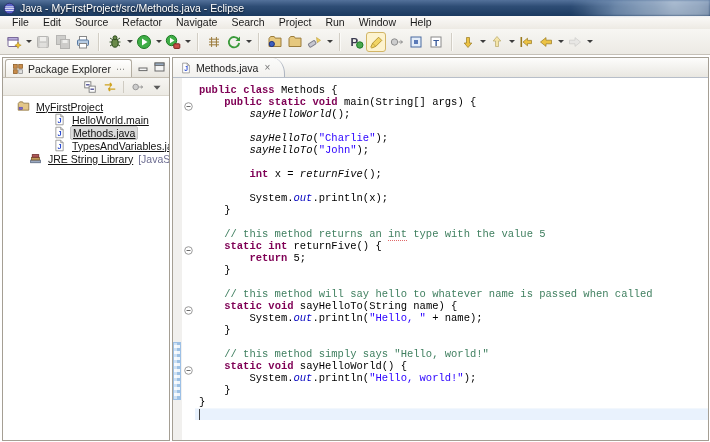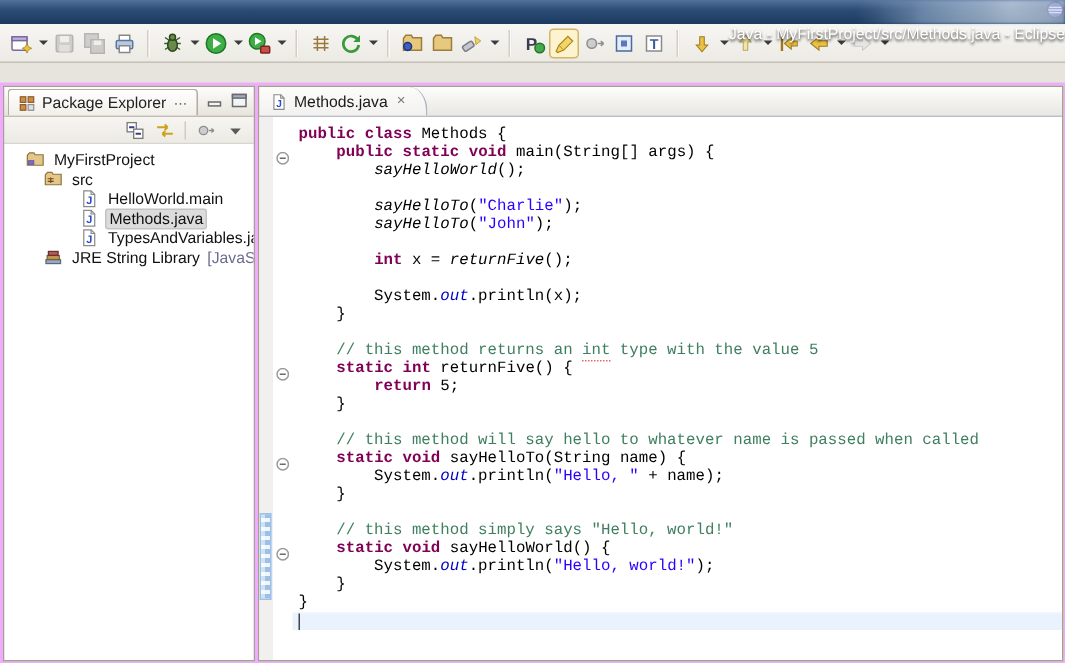--- a/index.html
+++ b/index.html
@@ -1,22 +1,22 @@
 <!DOCTYPE html>
 <html><head>
 <meta charset="utf-8">
 <style>
   html,body{margin:0;padding:0;background:#555;}
   .window{position:relative;width:710px;height:442px;overflow:hidden;
     font-family:"Liberation Sans",sans-serif;background:#e7e4de;
     -webkit-font-smoothing:antialiased;}
   
-  .titlebar{height:16px;display:flex;align-items:flex-end;gap:4px;padding-left:21px;
+  .titlebar{height:16px;display:flex;align-items:center;gap:4px;padding-left:3px;
     background:linear-gradient(180deg,#53719a 0%,#2e4d75 40%,#1b3a60 100%);
-    color:#fff;font-size:10.5px;position:relative;flex-direction:column;}
+    color:#fff;font-size:10.5px;position:relative;}
   .titlebar::after{content:'';position:absolute;right:0;top:0;width:240px;height:100%;
     background:
       radial-gradient(circle at 85% 25%,rgba(210,222,235,.6),transparent 32%),
       radial-gradient(circle at 60% 75%,rgba(150,175,205,.45),transparent 30%),
       radial-gradient(circle at 72% 40%,rgba(110,140,175,.5),transparent 34%),
       radial-gradient(circle at 95% 65%,rgba(185,200,220,.5),transparent 38%);
     filter:blur(1px);}
   .titlebar .title{text-shadow:0 1px 2px rgba(0,0,0,.8);white-space:nowrap;}
   .app-icon{width:13px;height:13px;display:inline-flex;}
   
@@ -30,21 +30,21 @@
   .tsep{width:1px;height:18px;background:#d2cec5;border-right:1px solid #fbfaf7;margin:0 3px;}
   .tbtn{width:20px;height:20px;display:flex;align-items:center;justify-content:center;
     border:1px solid transparent;border-radius:3px;box-sizing:border-box;}
   .tbtn.disabled{filter:grayscale(1) opacity(.45);}
   .tbtn.pressed{background:#fdf3cf;border-color:#d2b566;}
   .tbtn svg{width:16px;height:16px;}
   .ddarrow{width:9px;height:20px;display:flex;align-items:center;justify-content:center;}
   .ddarrow::after{content:'';width:0;height:0;border-left:3px solid transparent;
     border-right:3px solid transparent;border-top:3px solid #3c3c3c;}
   
-  .workbench{position:absolute;top:55px;left:0;right:0;bottom:0;background:#f0abfc;padding-left:36px;}
+  .workbench{position:absolute;top:55px;left:0;right:0;bottom:0;background:#ffffff;padding-left:36px;}
   .panel{position:absolute;background:#fff;border:1px solid #a59f94;box-sizing:border-box;
     display:flex;flex-direction:column;}
   #pkgPanel{left:2px;top:2px;width:168px;bottom:1px;}
   #editorPanel{left:172px;top:2px;right:1px;bottom:1px;}
   
   .view-header{height:19px;display:flex;align-items:flex-end;
     background:linear-gradient(#fdfdfc,#e7e4dd);border-bottom:1px solid #c2bcb1;position:relative;}
   .view-tab{display:flex;align-items:center;gap:4px;height:17px;margin-left:2px;padding:0 6px;
     background:linear-gradient(#ffffff,#f1efe9);border:1px solid #b3ada1;border-bottom:none;
     border-radius:3px 3px 0 0;font-size:10.5px;color:#222;white-space:nowrap;}
@@ -56,21 +56,21 @@
   .view-toolbar{height:17px;display:flex;align-items:center;justify-content:flex-end;gap:2px;
     padding-right:3px;background:linear-gradient(#f6f5f2,#eceae4);border-bottom:1px solid #dad6cd;}
   .vbtn{width:18px;height:16px;display:flex;align-items:center;justify-content:center;}
   .vbtn svg{width:14px;height:14px;}
   .vsep{width:1px;height:12px;background:#cfcbc2;margin:0 2px;}
   
   .tree{flex:1;background:#fff;font-size:10.5px;color:#111;padding-top:4px;overflow:hidden;}
   .tree-row{height:13px;display:flex;align-items:center;white-space:nowrap;}
   .tree-row .ticon{width:14px;height:13px;display:inline-flex;align-items:center;margin-right:3px;flex:none;}
   .tree-row .ticon svg{width:13px;height:13px;}
-  .tree-label{padding:0 2px;line-height:12px;}
+  .tree-label{padding:0 2px;line-height:12px;text-decoration:underline;}
   .tree-row.selected .tree-label{background:#dcdcdc;border:1px solid #c3c3c3;border-radius:2px;padding:0 2px;}
   .tree-decoration{color:#6d6d91;margin-left:3px;}
   
   .etab-bar{height:19px;background:linear-gradient(#fdfdfc,#e9e7e1);
     border-bottom:1px solid #b7bec9;display:flex;}
   .etab{display:flex;align-items:center;gap:4px;padding:0 14px 0 7px;height:19px;
     background:linear-gradient(#fcfcfb,#f2f1ee);border-right:1px solid #adb4c0;
     border-top-right-radius:12px 16px;font-size:10.5px;color:#1a1a1a;box-sizing:border-box;}
   .etab svg{width:12px;height:12px;}
   .etab .xmark{font-size:10px;color:#777;margin-left:2px;line-height:10px;}
@@ -106,20 +106,32 @@
   <div class="titlebar">
     <span class="app-icon">
         <svg viewBox="0 0 16 16">
           <circle cx="8" cy="8" r="6.5" fill="#5a62c8" stroke="#2a2a66"></circle>
           <path d="M3 6h10M2.4 8.2h11.2M3 10.4h10" stroke="#fff" stroke-width="1.1" fill="none"></path>
         </svg>
       </span>
     <span class="title">Java - MyFirstProject/src/Methods.java - Eclipse</span>
   </div>
 
+  <div class="menubar">
+      <span class="menu-item">File</span>
+      <span class="menu-item">Edit</span>
+      <span class="menu-item">Source</span>
+      <span class="menu-item">Refactor</span>
+      <span class="menu-item">Navigate</span>
+      <span class="menu-item">Search</span>
+      <span class="menu-item">Project</span>
+      <span class="menu-item">Run</span>
+      <span class="menu-item">Window</span>
+      <span class="menu-item">Help</span>
+    </div>
 
   <div class="toolbar">
       <span class="tgroup">
         <span class="tbtn">
           <span style="display:inline-flex">
             <svg viewBox="0 0 16 16">
               <rect x="2" y="3.5" width="10" height="9" rx="1" fill="#fff" stroke="#7a6a9a"></rect>
               <rect x="2" y="3.5" width="10" height="2.6" fill="#b9aede" stroke="#7a6a9a"></rect>
               <path d="M12 8l1 2.2 2.2 1-2.2 1L12 14.4 11 12.2l-2.2-1L11 10.2z" fill="#f2c230" stroke="#a08020" stroke-width=".5"></path>
             </svg>
@@ -391,29 +403,20 @@
         </div>
       <div class="tree">
           <div class="tree-row" style="padding-left: 14px;">
             <span class="ticon">
               <svg viewBox="0 0 16 16">
                 <path d="M1.5 12.5V4.3l1.8-2h3.6l1 1.6h6.6v8.6z" fill="#e3c789" stroke="#8f7440"></path>
                 <rect x="2.5" y="8.8" width="4.4" height="3" fill="#7a6ad0" stroke="#4a3a9a" stroke-width=".5"></rect>
               </svg>
             </span>
             <span class="tree-label">MyFirstProject</span>
-          </div>
-          <div class="tree-row" style="padding-left: 26px;">
-            <span class="ticon">
-              <svg viewBox="0 0 16 16">
-                <path d="M1.5 12.5V4.3l1.8-2h3.6l1 1.6h6.6v8.6z" fill="#e3c789" stroke="#8f7440"></path>
-                <path d="M3.4 7.6h5M3.4 9.8h5M5.9 6.6v4.4" stroke="#7a4a1a" fill="none"></path>
-              </svg>
-            </span>
-            <span class="tree-label">src</span>
           </div>
           <div class="tree-row" style="padding-left: 50px;">
             <span class="ticon">
               <svg viewBox="0 0 16 16">
                 <path d="M3.5 1.5h6l3 3v10h-9z" fill="#fff" stroke="#8a8a8a"></path>
                 <path d="M9.5 1.5v3h3" fill="none" stroke="#8a8a8a"></path>
                 <text x="5.6" y="12.2" font-size="9" font-weight="bold" fill="#2a4ad0" font-family="sans-serif">J</text>
               </svg>
             </span>
             <span class="tree-label">HelloWorld.main</span>

